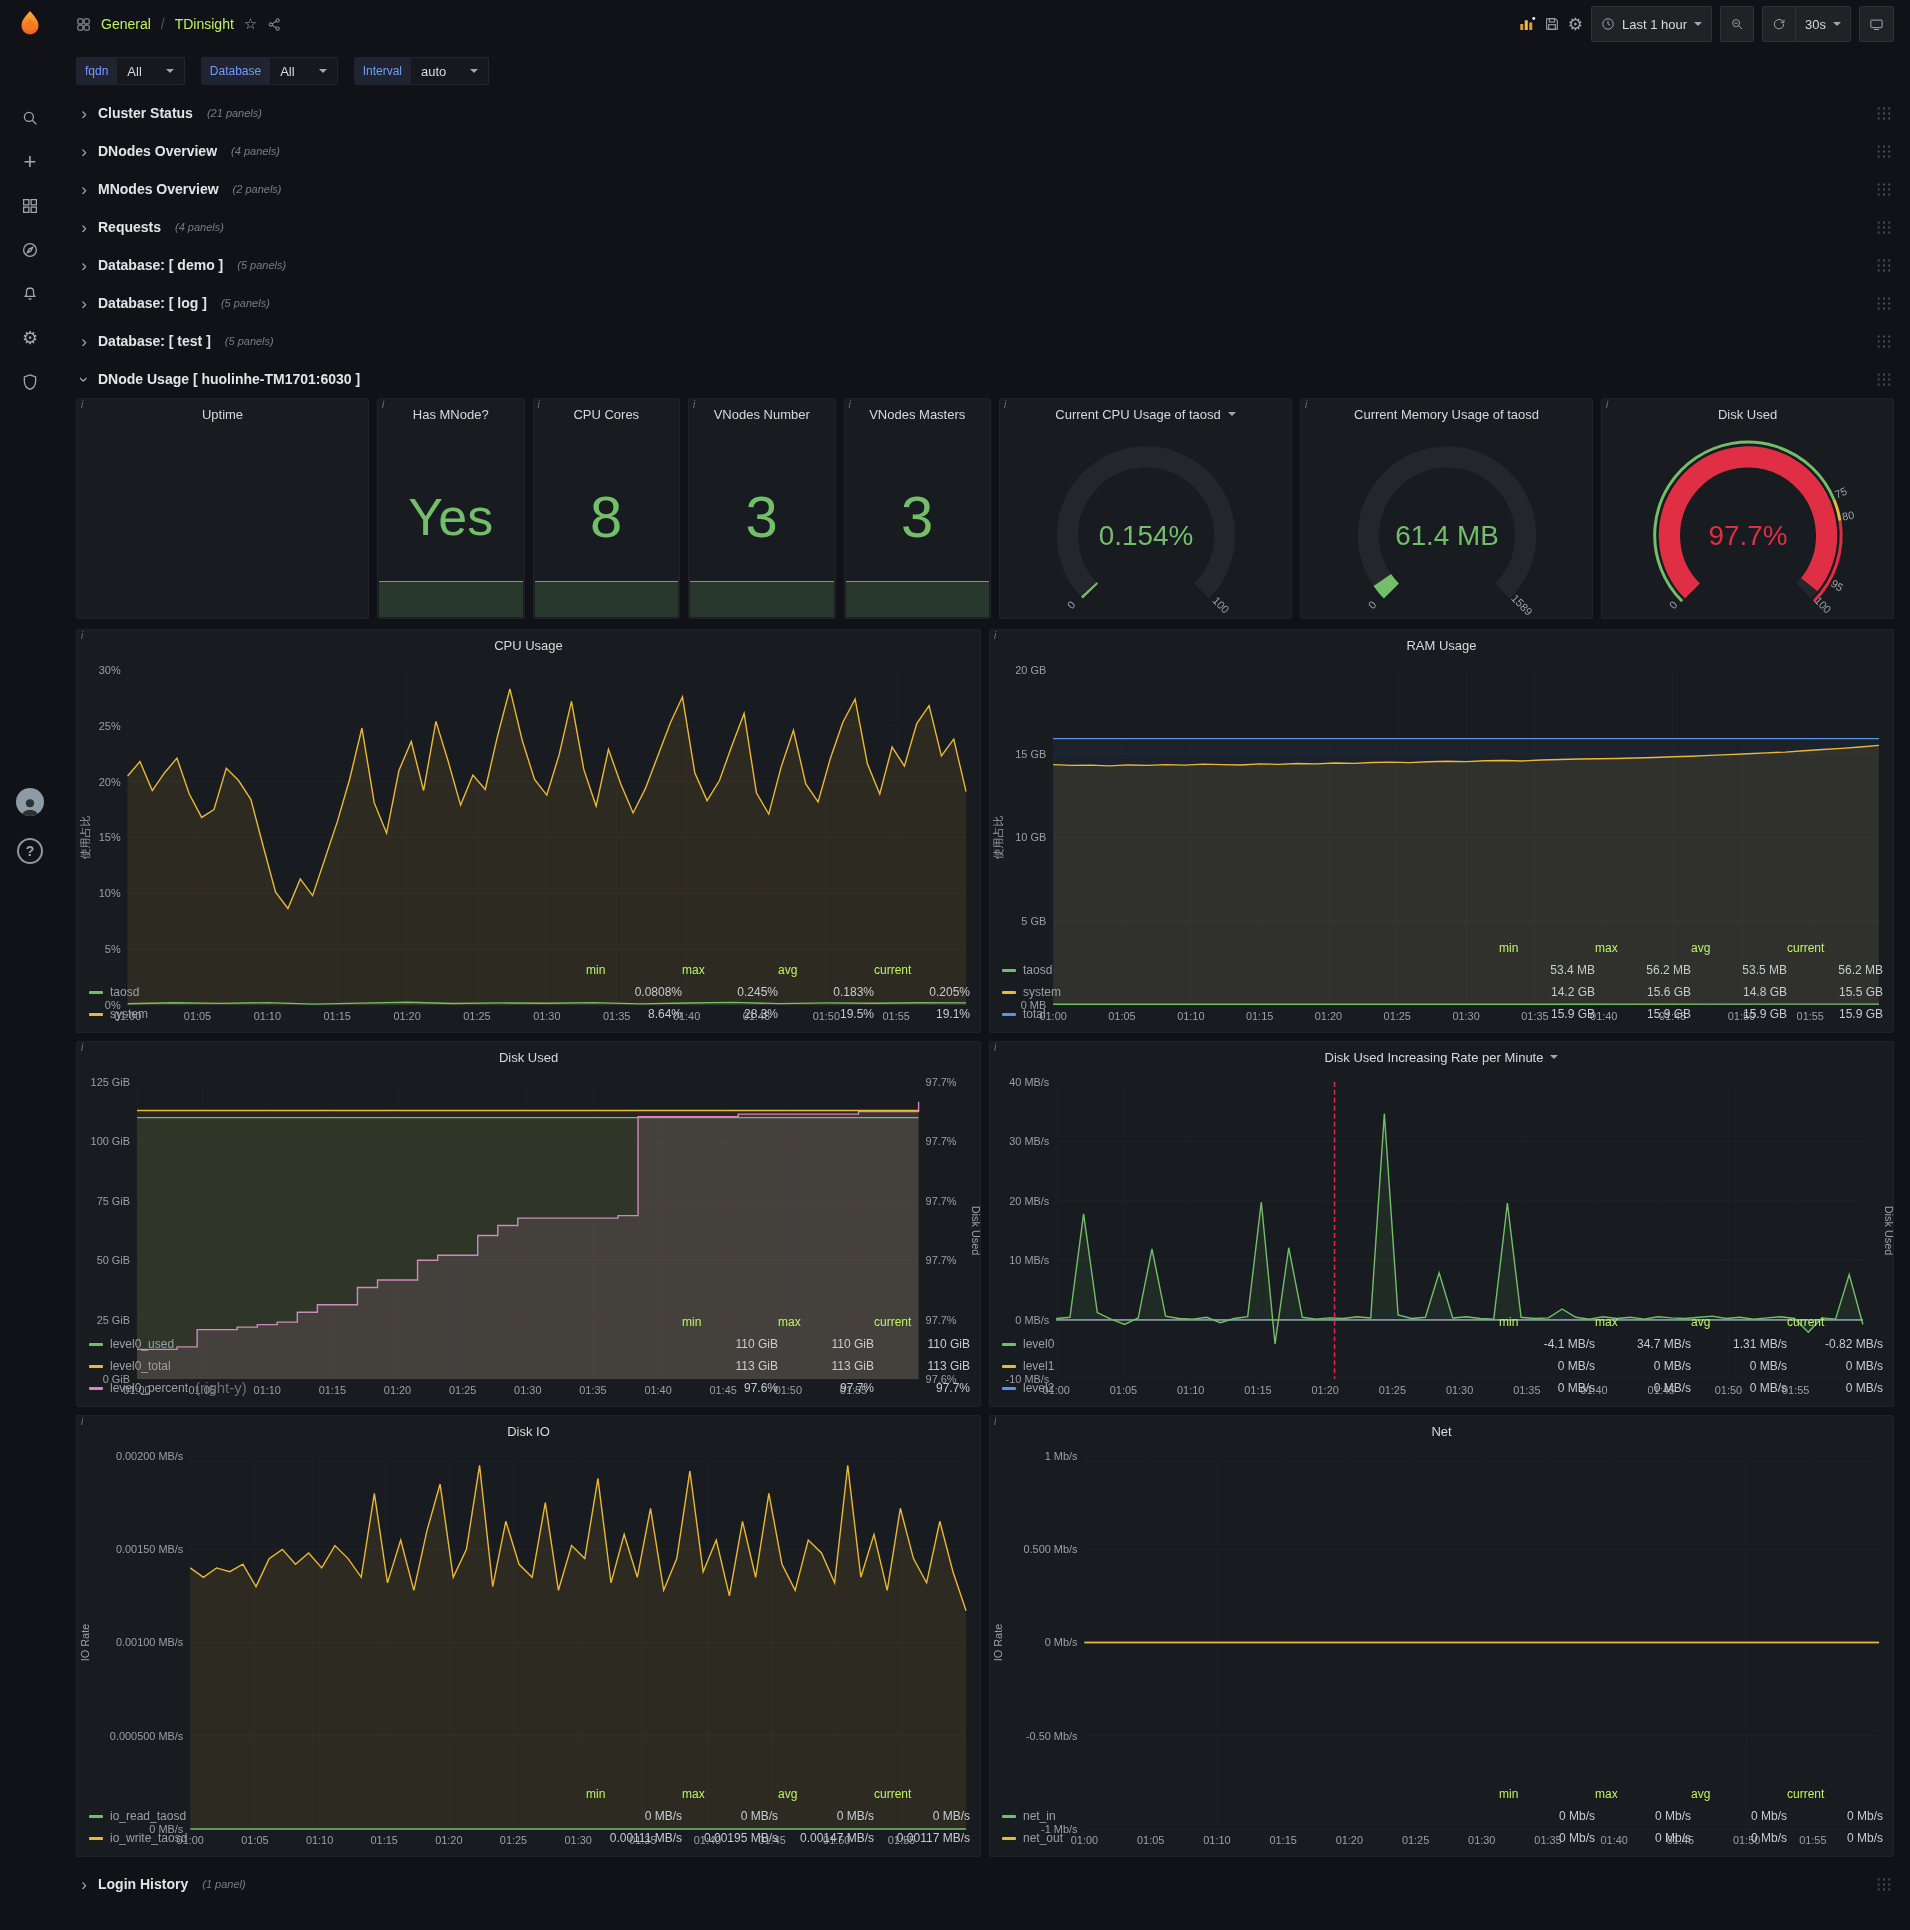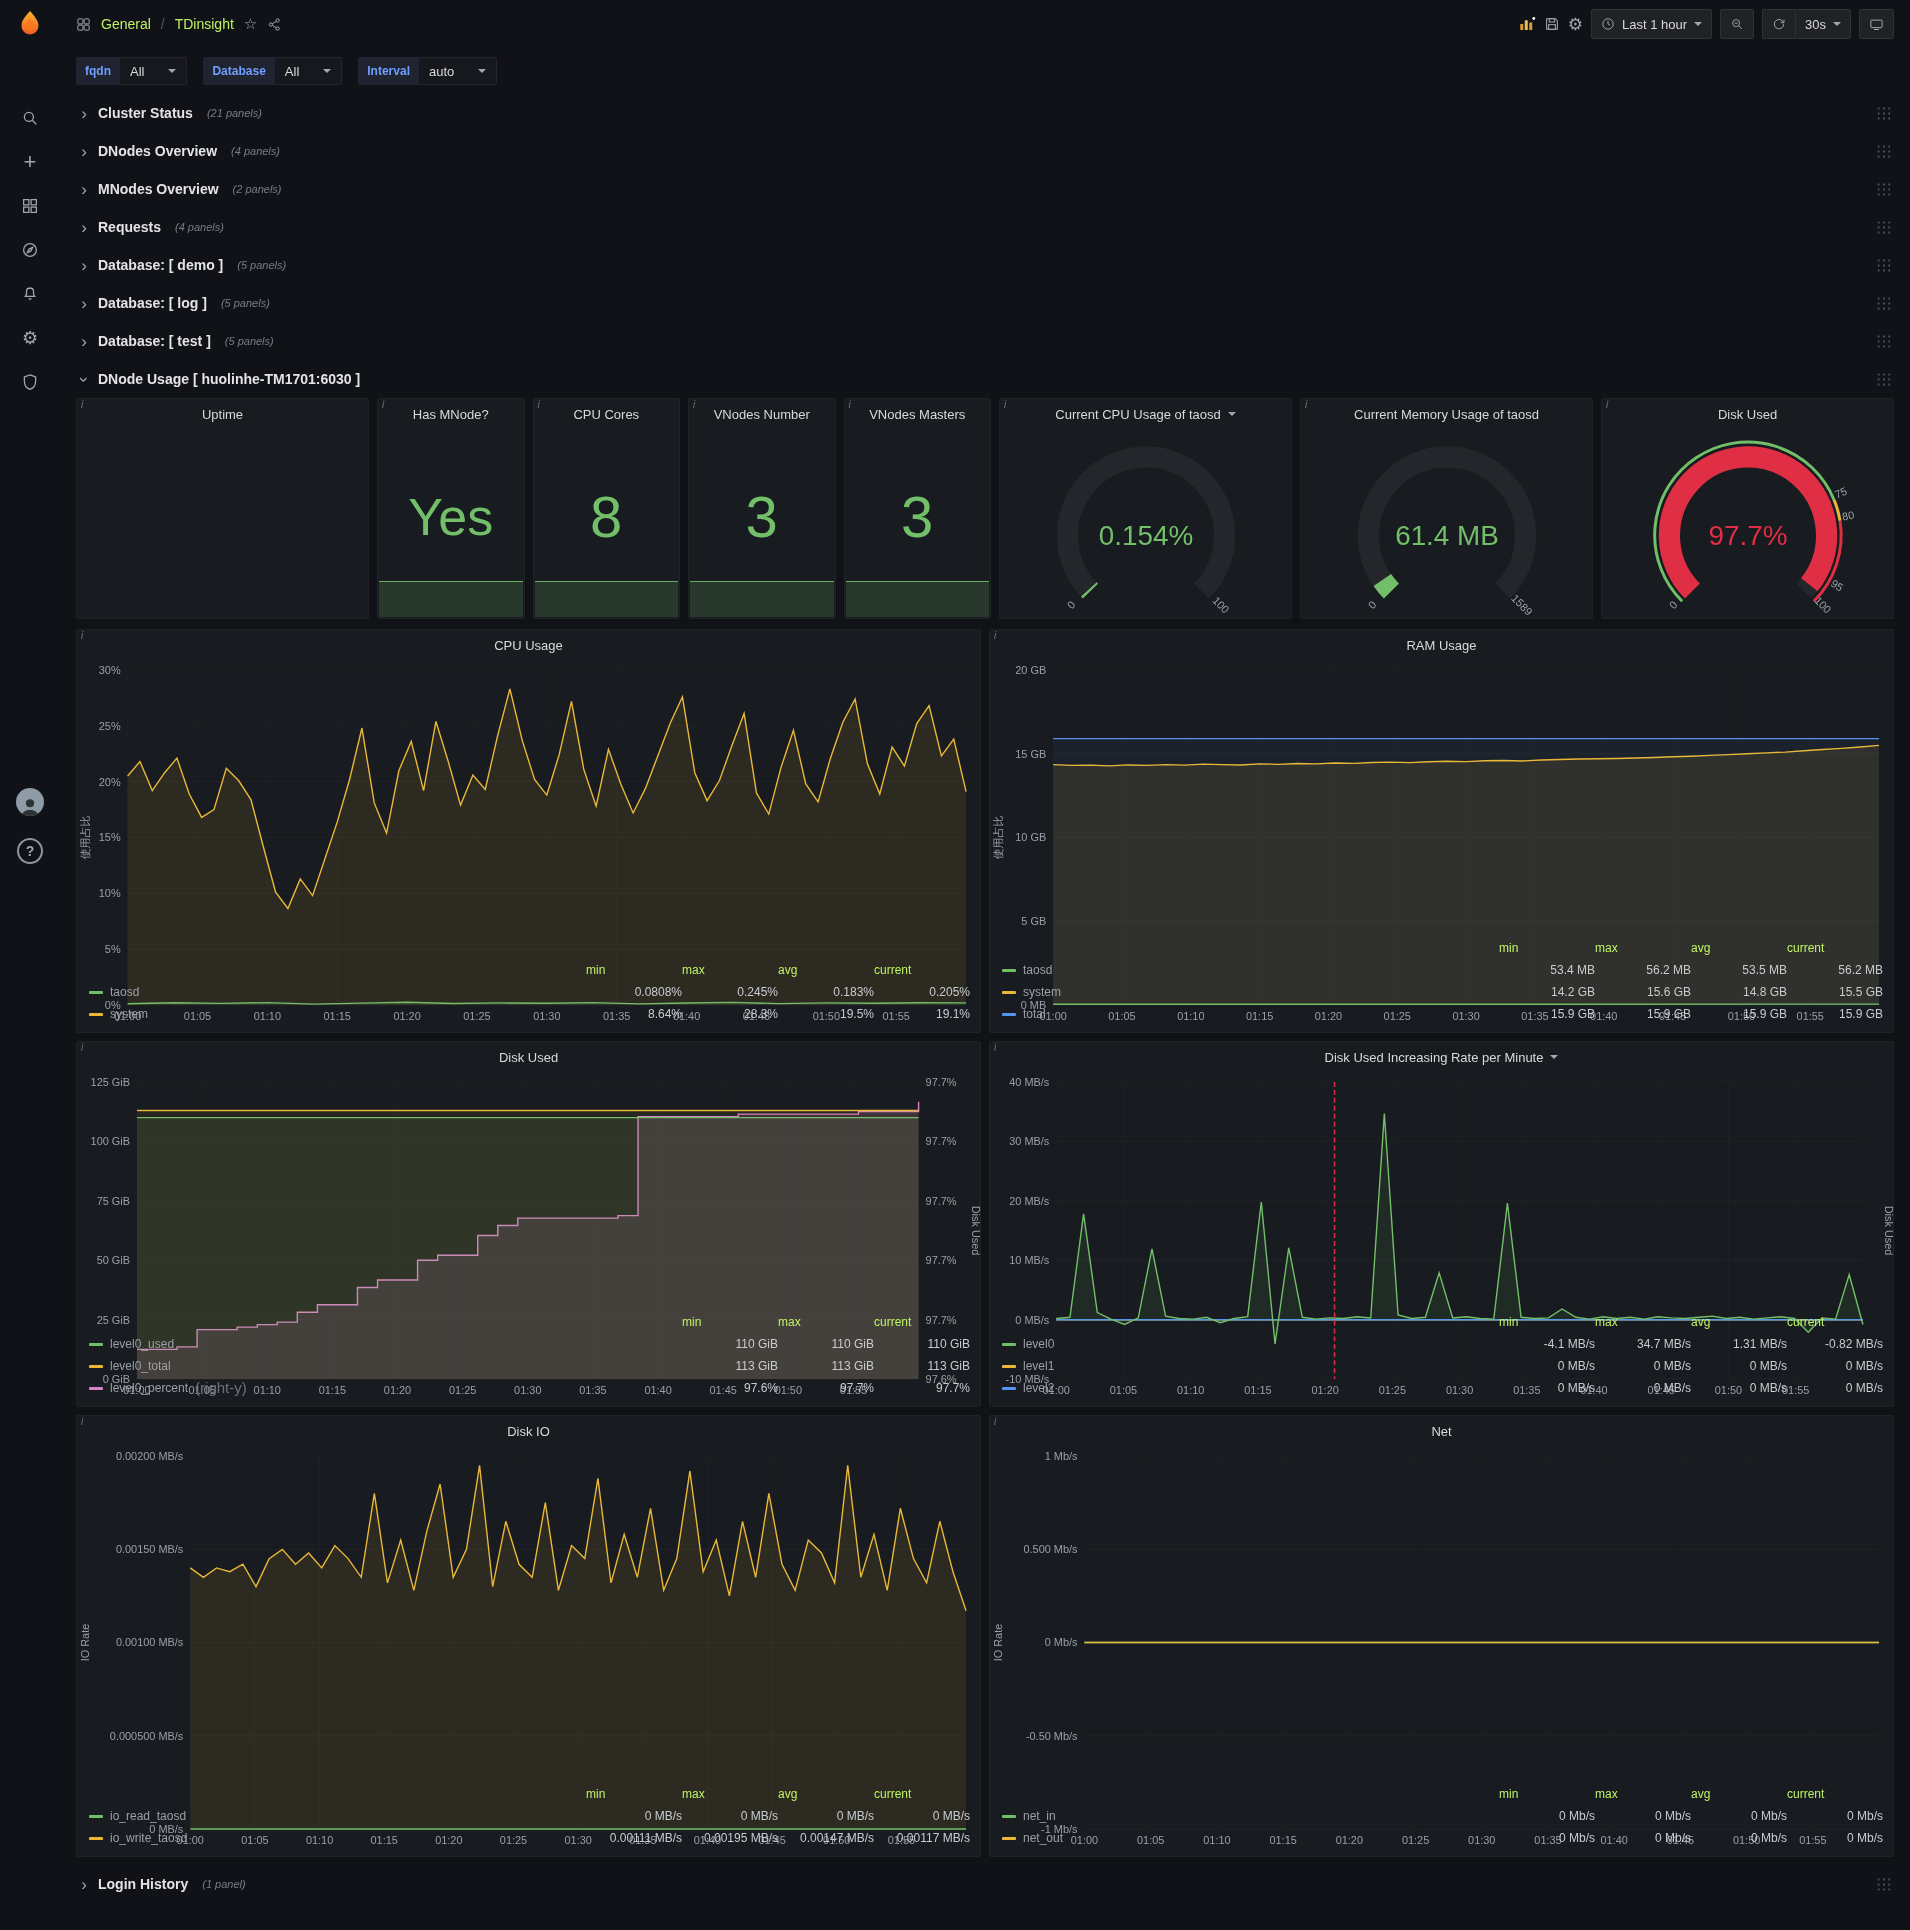--- a/index.html
+++ b/index.html
@@ -16,30 +16,30 @@
 .avatar{width:28px;height:28px;border-radius:50%;background:#8e9aa5;display:flex;align-items:flex-end;justify-content:center;overflow:hidden;cursor:pointer}
 .help-circle{width:26px;height:26px;border-radius:50%;border:2px solid #8e959e;color:#9fa7b3;display:flex;align-items:center;justify-content:center;font-size:14px;font-weight:700;cursor:pointer}
 
 .topnav{position:fixed;left:60px;top:0;right:0;height:48px;display:flex;align-items:center;padding:0 16px;background:#111217;z-index:15}
 .nav-left{display:flex;align-items:center;gap:10px}
 .crumb{font-size:14px;color:#bef264;cursor:pointer}
 .crumb-sep{color:#51565e;font-size:14px}
 .nav-icon{color:#9fa7b3;font-size:16px;cursor:pointer;display:flex;align-items:center}
 .nav-icon svg{stroke:#9fa7b3;fill:none;stroke-width:1.6}
 .nav-right{margin-left:auto;display:flex;align-items:center;gap:8px}
-.nav-btn{height:30px;display:flex;align-items:center;gap:7px;padding:0 9px;background:#202226;border:1px solid #2c3235;border-radius:2px;font-size:13px;color:#d8d9da;cursor:pointer;white-space:nowrap}
+.nav-btn{height:36px;display:flex;align-items:center;gap:7px;padding:0 9px;background:#202226;border:1px solid #2c3235;border-radius:2px;font-size:13px;color:#d8d9da;cursor:pointer;white-space:nowrap}
 .btn-group{display:flex}
 .btn-group .nav-btn:first-child{border-radius:2px 0 0 2px;border-right:none}
 .btn-group .nav-btn:last-child{border-radius:0 2px 2px 0}
 .caret{width:0;height:0;border-left:4px solid transparent;border-right:4px solid transparent;border-top:4px solid #9fa7b3;display:inline-block}
 
 .main{position:absolute;left:60px;top:48px;right:0;bottom:0;padding:0 16px 8px}
 .submenu{display:flex;align-items:center;gap:16px;height:46px}
 .var-group{display:flex;align-items:stretch;cursor:pointer}
-.var-label{font-size:12px;font-weight:700;color:#6e9fff;background:#1f2430;padding:7px 9px;border-radius:2px 0 0 2px;display:flex;align-items:center}
+.var-label{font-size:12px;font-weight:400;color:#6e9fff;background:#1f2430;padding:7px 9px;border-radius:2px 0 0 2px;display:flex;align-items:center}
 .var-value{font-size:13px;color:#d8d9da;background:#16181d;border:1px solid #24262b;border-left:none;padding:0 10px;border-radius:0 2px 2px 0;display:flex;align-items:center;gap:24px}
 
 .row-head{height:38px;display:flex;align-items:center;gap:8px;cursor:pointer;position:relative;padding-left:2px}
 .chev{color:#9fa7b3;font-size:17px;line-height:1;display:inline-block;width:12px;text-align:center}
 .chev.down{transform:rotate(90deg)}
 .row-title{font-size:14px;font-weight:700;color:#e3e4e6}
 .row-count{font-size:11px;font-style:italic;color:#777c84;margin-left:6px}
 .drag{position:absolute;right:2px;top:12px;width:16px;height:15px;background-image:radial-gradient(#565a61 1.1px,transparent 1.2px);background-size:5.3px 5px;opacity:.85;cursor:grab}
 
 .panel{position:relative;background:#181b1f;border:1px solid #202226;border-radius:2px}

